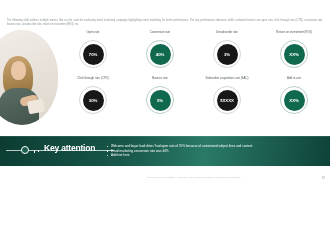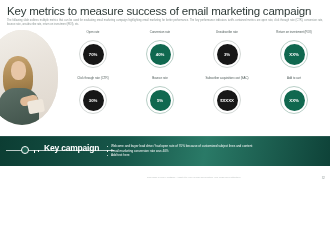--- a/index.html
+++ b/index.html
@@ -235,21 +235,20 @@
     right: 5px; top: 176px;
     font-size: 3px;
     color: #9aa2a0;
   }
 </style>
 </head>
 <body>
 
 <div class="slide">
 
-  <div class="title">Key metrics to measure success of email marketing campaign</div>
   <div class="subtitle">The following slide outlines multiple metrics that can be used for evaluating email marketing campaign highlighting email marketing for better performance. The key performance indicators tariffs contained metrics are open rate, click through rate (CTR), conversion rate, bounce rate, unsubscribe rate, return on investment (ROI), etc.</div>
 
   <div class="photo-wrap">
     <div class="photo">
       <div class="ph-wall"></div>
       <div class="ph-plant"></div>
       <div class="ph-hair"></div>
       <div class="ph-face"></div>
       <div class="ph-body"></div>
       <div class="ph-arm"></div>
@@ -325,21 +324,21 @@
 
   </div>
 
   <div class="banner">
     <div class="banner-edge-top"></div>
   </div>
   <div class="key-line"></div>
   <div class="key-ring"></div>
   <div class="key-tooth1"></div>
   <div class="key-tooth2"></div>
-  <div class="key-title">Key campaign</div>
+  <div class="key-title">Key attention</div>
 
   <div class="bullets">
     <div class="bullet">Welcome and buyer lead drive / had open rate of 70% because of customized subject lines and content</div>
     <div class="bullet">Email marketing conversion rate was 40%</div>
     <div class="bullet">Add text here</div>
   </div>
 
   <div class="footer-note">This slide is 100% editable. Adapt it to your needs and capture your audience's attention.</div>
   <div class="page-num">32</div>
 

